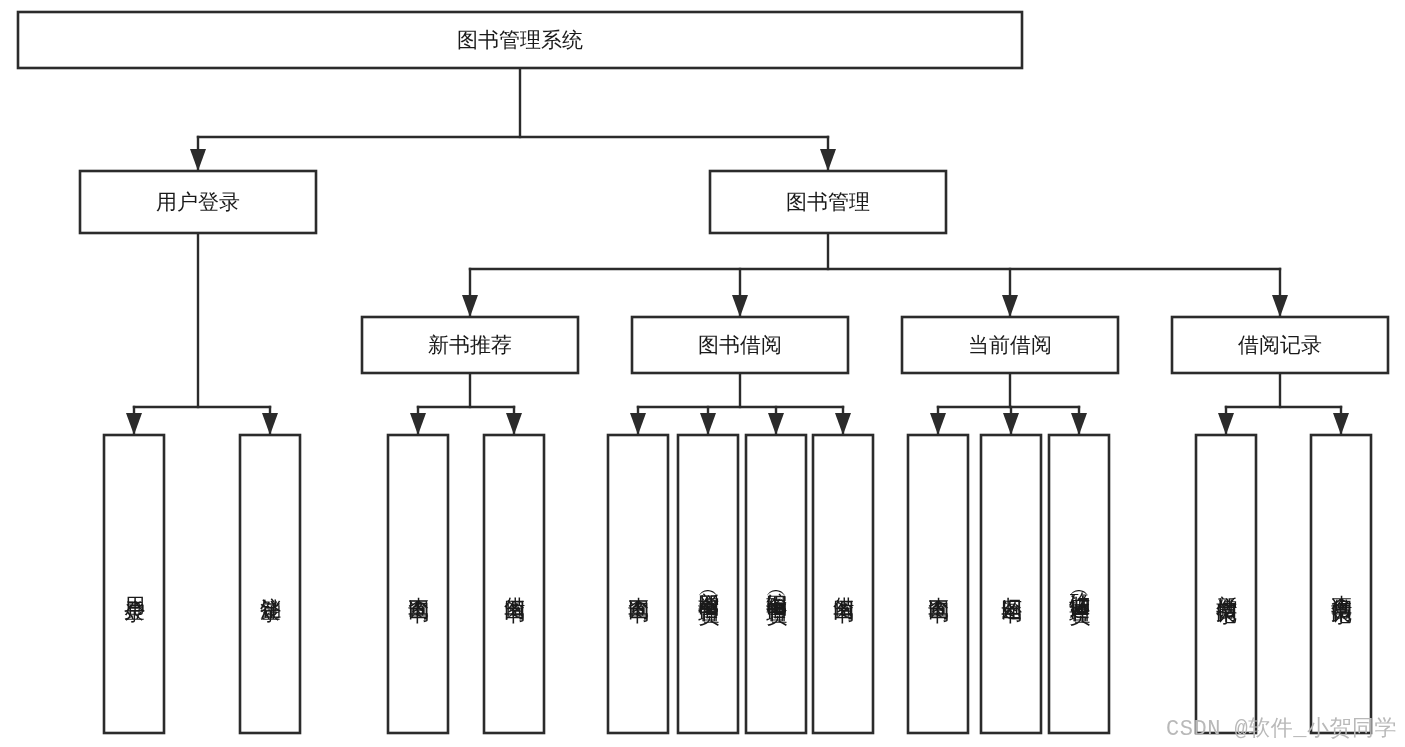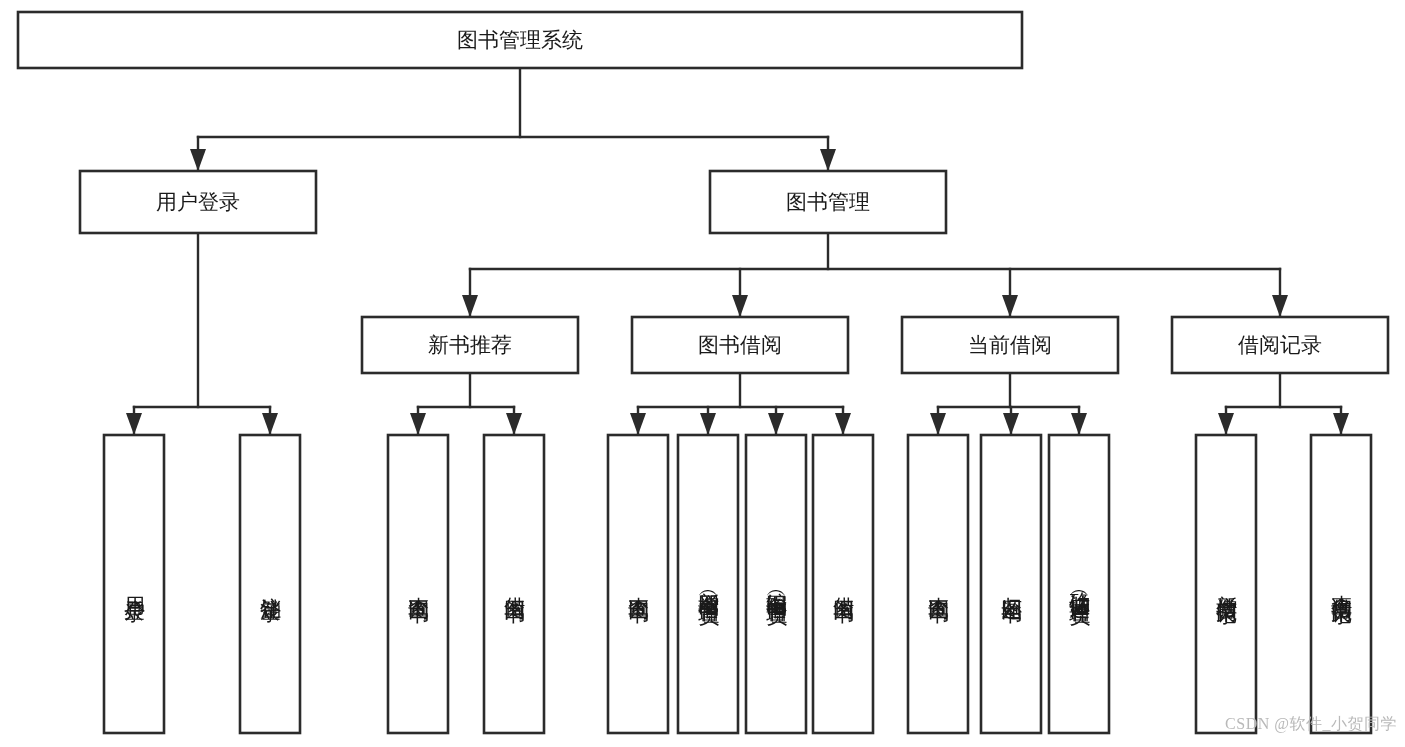--- a/index.html
+++ b/index.html
@@ -68,23 +68,23 @@
     font-family: "DejaVu Sans", "Liberation Sans", sans-serif;
     font-size: 21px;
     line-height: 1.12;
     letter-spacing: 2px;
     color: #1a1a1a;
     white-space: nowrap;
   }
   .watermark {
     position: absolute;
     right: 8px;
-    bottom: 12px;
-    font-family: Liberation Serif, serif;
-    font-size: 16px;
+    bottom: 4px;
+    font-family: Liberation Mono, monospace;
+    font-size: 22px;
     color: #b9b9b9;
     letter-spacing: 0.5px;
     user-select: none;
   }
 </style>
 </head>
 <body>
 
 <div id="diagram-root">
   <svg id="flow-svg" viewBox="0 0 1405 747">

